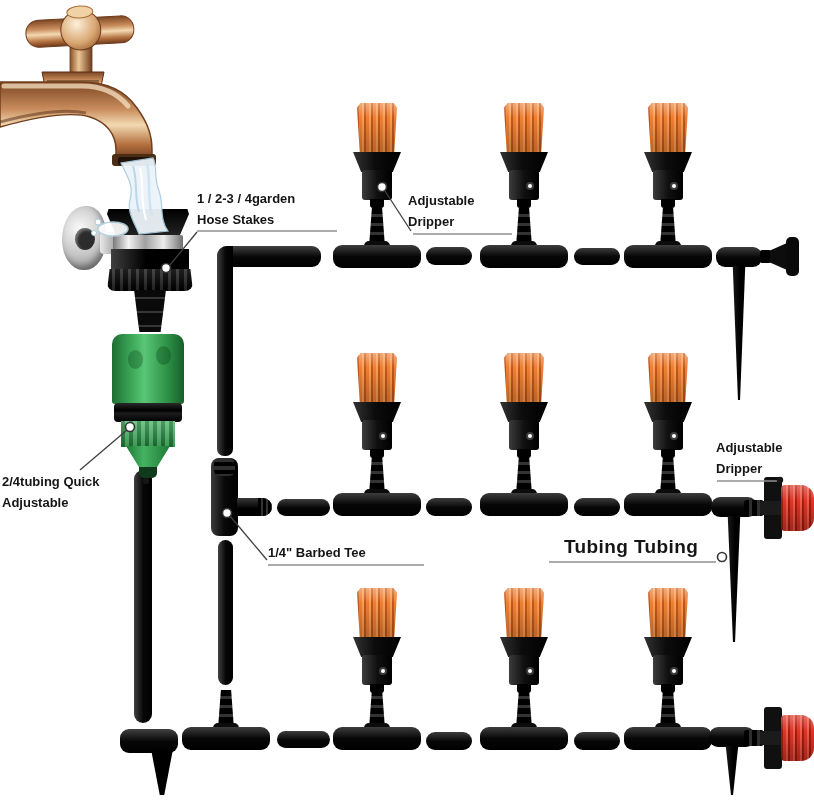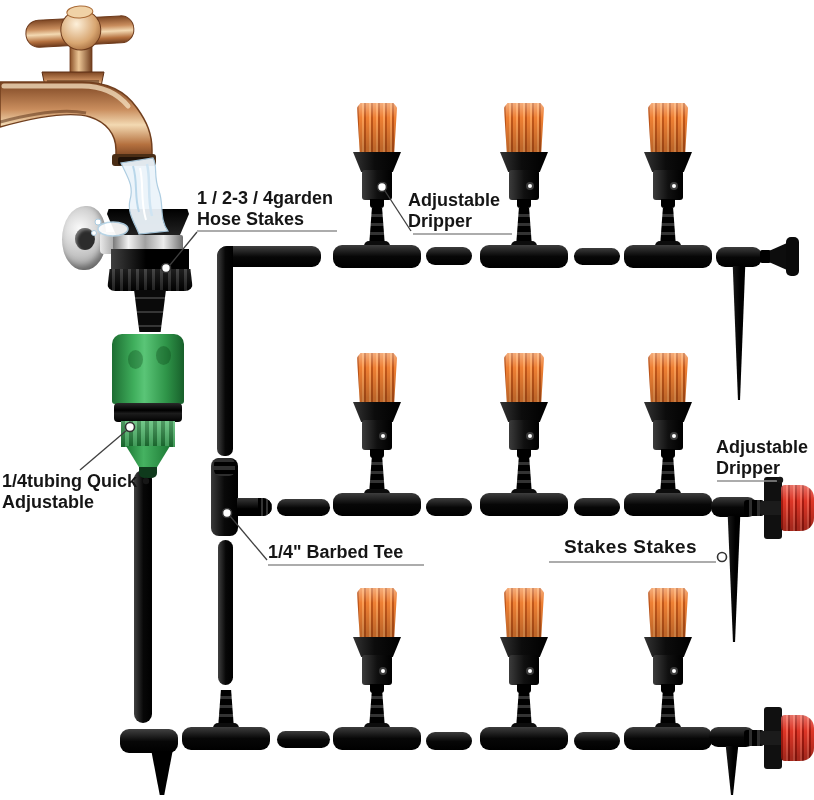--- a/index.html
+++ b/index.html
@@ -105,21 +105,21 @@
       background:linear-gradient(180deg,#2a2a2a,#000 38%,#1c1c1c 55%,#000)}
   .gcribs{position:absolute;left:121px;top:421px;width:54px;height:26px;
       background:linear-gradient(180deg,rgba(255,255,255,.22),rgba(0,0,0,.18)),
                  repeating-linear-gradient(90deg,#1d7a35 0 4px,#4cb869 4px 8px)}
   .gctaper{position:absolute;left:126px;top:446px;width:44px;height:23px;
       background:linear-gradient(90deg,#1d7a35,#45b261 40%,#1d7a35);
       clip-path:polygon(0 0,100% 0,68% 100%,32% 100%)}
   .gctip{position:absolute;left:139px;top:467px;width:18px;height:11px;background:#0f3a1c;border-radius:0 0 5px 5px}
 
   
-  .label{position:absolute;font-weight:bold;font-size:18px;line-height:21px;color:var(--label_text,#151515);
+  .label{position:absolute;font-weight:bold;font-size:13px;line-height:21px;color:var(--label_text,#151515);
          white-space:nowrap;z-index:6}
   .label.big{font-size:19px;letter-spacing:.4px}
 
   svg.layer{position:absolute;left:0;top:0;z-index:5;pointer-events:none}
   svg#faucet-svg{z-index:4}
 </style>
 </head>
 <body>
 
 <div id="canvas">
@@ -386,27 +386,27 @@
 
   <div class="label" style="left:197px;top:188px">
     <div>1 / 2-3 / 4garden</div>
     <div>Hose Stakes</div>
   </div>
   <div class="label" style="left:408px;top:190px">
     <div>Adjustable</div>
     <div>Dripper</div>
   </div>
   <div class="label" style="left:2px;top:471px">
-    <div>1/4tubing Quick</div>
+    <div>2/4tubing Quick</div>
     <div>Adjustable</div>
   </div>
   <div class="label" style="left:268px;top:542px">
     <div>1/4" Barbed Tee</div>
   </div>
   <div class="label big" style="left:564px;top:536px">
-    <div>Stakes Stakes</div>
+    <div>Tubing Tubing</div>
   </div>
   <div class="label" style="left:716px;top:437px">
     <div>Adjustable</div>
     <div>Dripper</div>
   </div>
 
 </div>
 
 </body></html>

